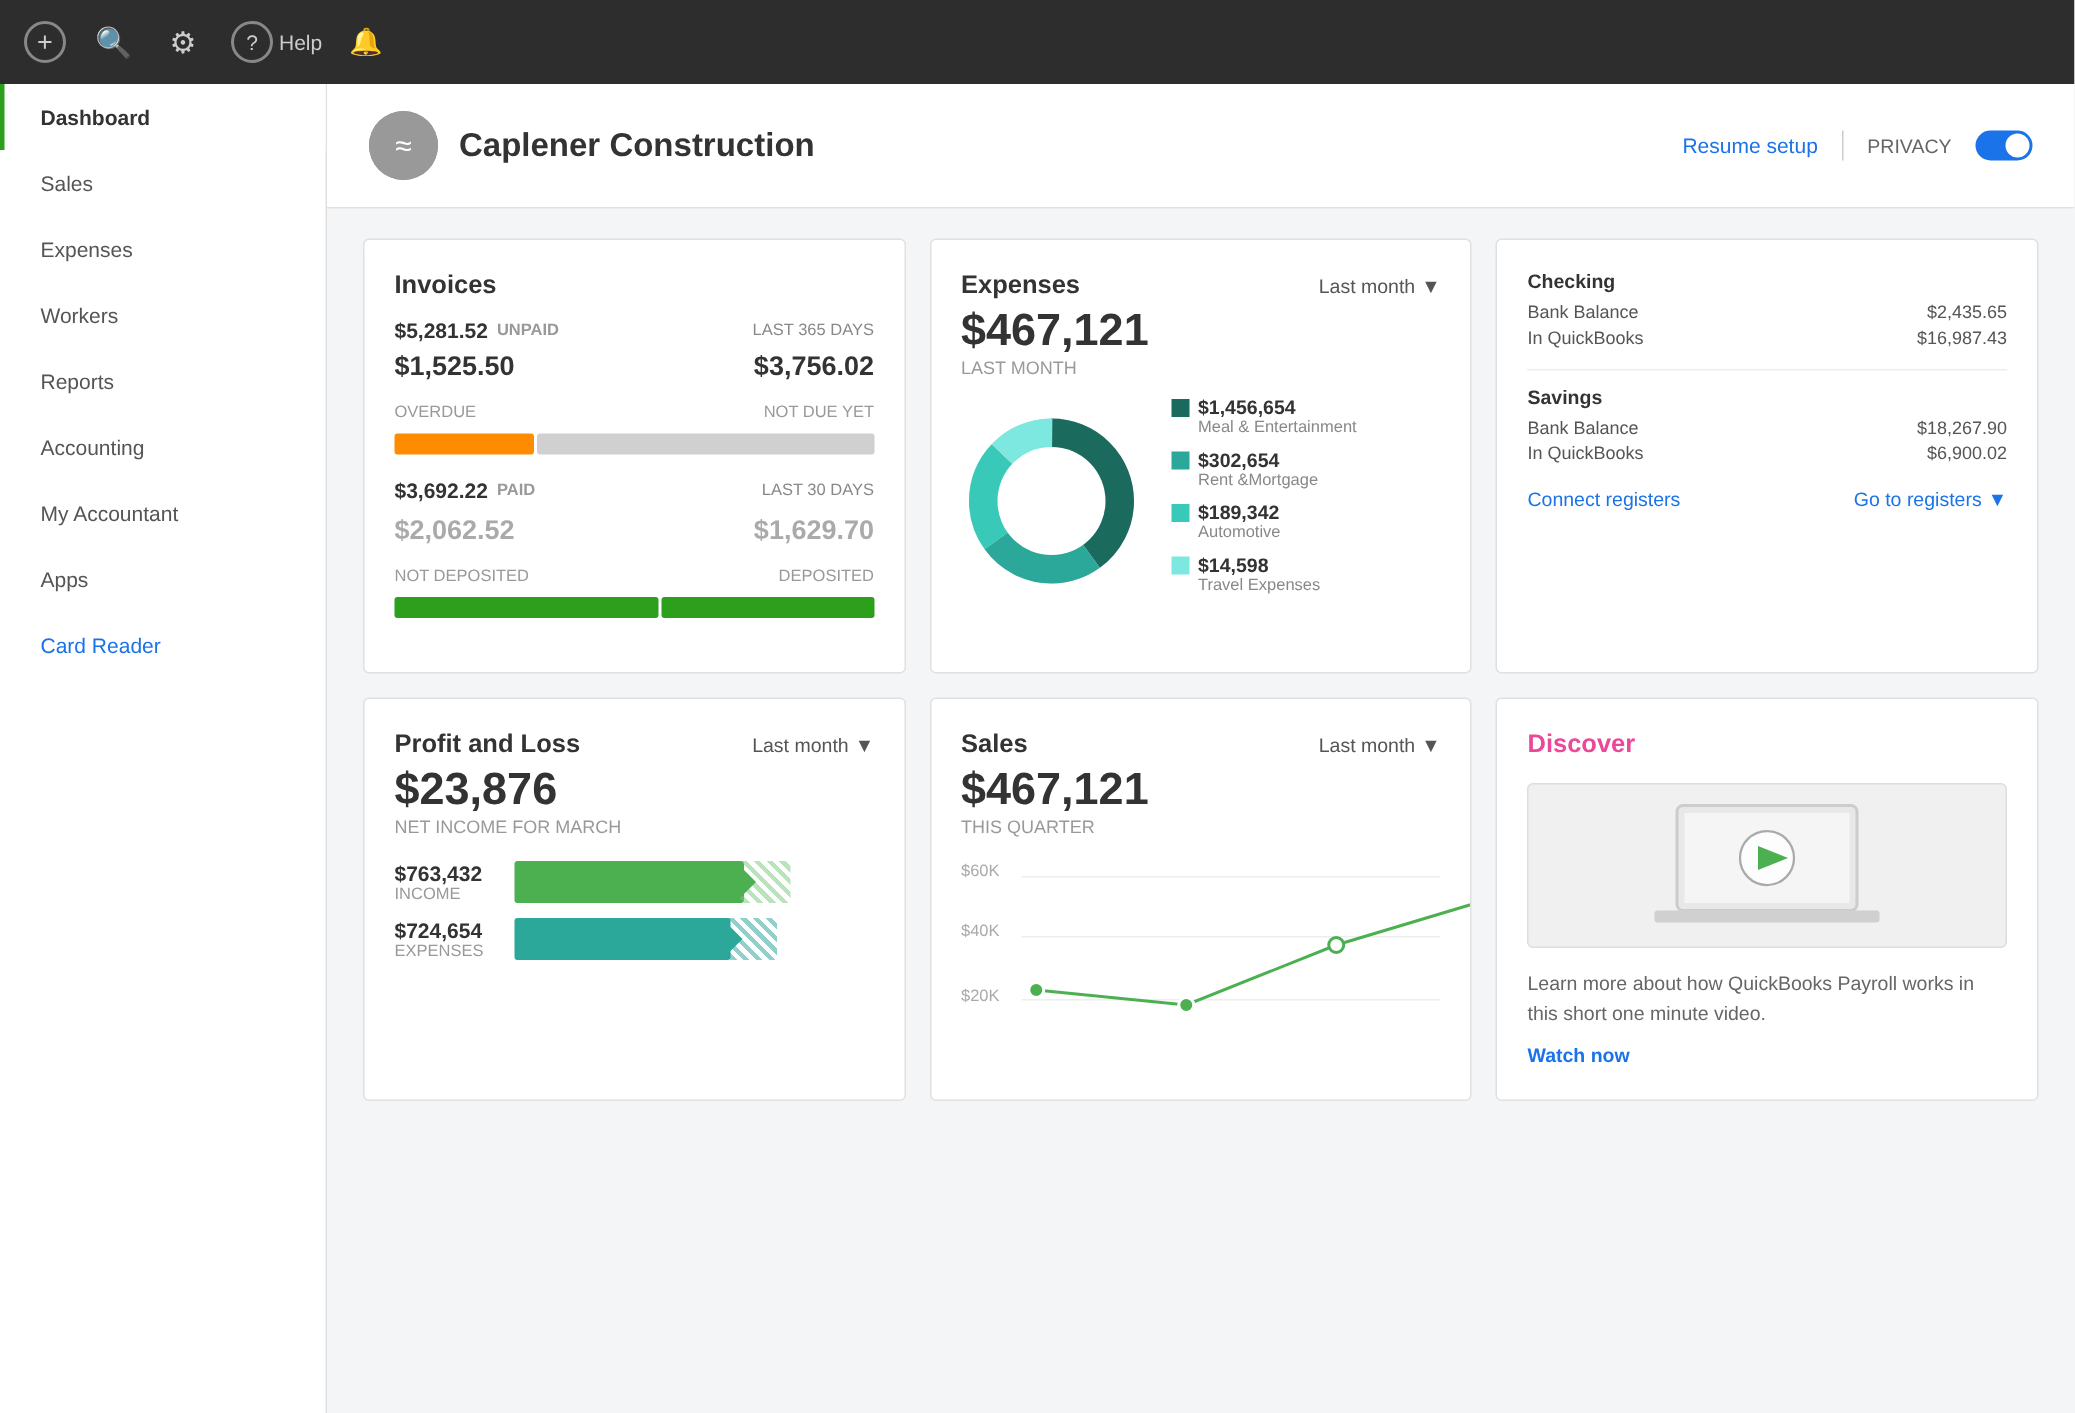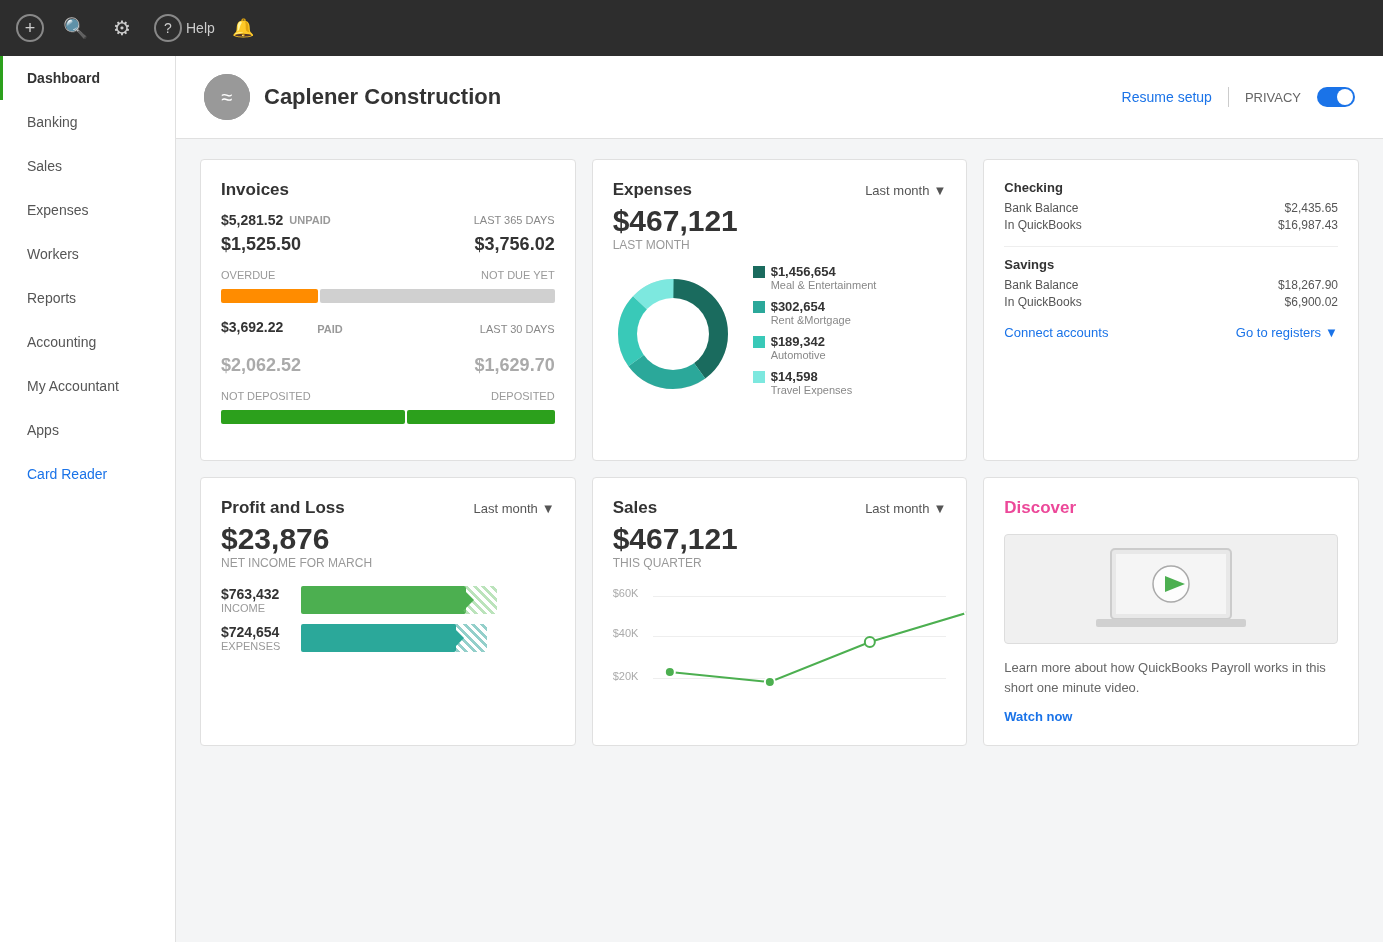--- a/index.html
+++ b/index.html
@@ -32,21 +32,21 @@
     .nav-icon-plus { color: #ccc; font-size: 22px; cursor: pointer; width: 28px; height: 28px;
       border: 2px solid #888; border-radius: 50%; display: flex; align-items: center; justify-content: center; }
     .nav-help { color: #ccc; font-size: 14px; display: flex; align-items: center; gap: 4px; cursor: pointer; }
     .nav-bell { color: #ccc; font-size: 18px; cursor: pointer; }
 
     
     .app-layout { display: flex; height: calc(100vh - 56px); }
 
     
     .sidebar {
-      width: 176px; background: #fff; border-right: 1px solid #e0e0e0;
+      width: 218px; background: #fff; border-right: 1px solid #e0e0e0;
       padding: 0; flex-shrink: 0;
     }
     .sidebar-item {
       padding: 14px 24px; font-size: 14px; color: #555; cursor: pointer;
       border-left: 3px solid transparent; display: block;
     }
     .sidebar-item.active {
       color: #333; font-weight: 700; border-left: 3px solid #2ca01c;
       background: #fff;
     }
@@ -94,21 +94,21 @@
 
     
     .inv-unpaid-row { display: flex; justify-content: space-between; align-items: center; margin-bottom: 6px; }
     .inv-days-label { font-size: 11px; color: #888; }
     .inv-amounts-row { display: flex; justify-content: space-between; margin-bottom: 2px; }
     .inv-amount { font-size: 18px; font-weight: 700; color: #333; }
     .inv-sub-label { font-size: 11px; color: #999; text-transform: uppercase; margin-top: 14px; }
     .progress-bar-container { height: 14px; display: flex; margin: 8px 0 16px; gap: 2px; }
     .progress-bar-orange { height: 100%; background: #ff8c00; border-radius: 2px; }
     .progress-bar-gray { height: 100%; background: #d0d0d0; border-radius: 2px; flex: 1; }
-    .inv-paid-row { display: flex; justify-content: space-between; align-items: flex-end; margin-bottom: 20px; gap: 28px; }
+    .inv-paid-row { display: flex; justify-content: space-between; align-items: center; margin-bottom: 8px; }
     .progress-bar-green { height: 100%; background: #2ca01c; border-radius: 2px; }
     .progress-bar-green2 { height: 100%; background: #2ca01c; border-radius: 2px; flex: 1; }
     .exp-header { display: flex; justify-content: space-between; align-items: center; margin-bottom: 4px; }
     .exp-period-btn { display: flex; align-items: center; gap: 4px; font-size: 13px; color: #555; cursor: pointer; }
     .exp-amount { font-size: 30px; font-weight: 700; color: #333; }
     .exp-sublabel { font-size: 12px; color: #999; text-transform: uppercase; margin-bottom: 12px; }
     .exp-content { display: flex; align-items: center; gap: 20px; }
     .donut-container { width: 120px; height: 120px; flex-shrink: 0; }
     .exp-legend { flex: 1; }
     .exp-legend-item { display: flex; align-items: flex-start; gap: 6px; margin-bottom: 8px; }
@@ -166,21 +166,20 @@
       <span style="color:#ccc;font-size:14px;">Help</span>
     </div>
     <div class="nav-bell">🔔</div>
   </div>
 </nav>
 
 <div class="app-layout">
 
   <aside class="sidebar">
     <div class="sidebar-item active">Dashboard</div>
-    <div class="sidebar-item">Banking</div>
     <div class="sidebar-item">Sales</div>
     <div class="sidebar-item">Expenses</div>
     <div class="sidebar-item">Workers</div>
     <div class="sidebar-item">Reports</div>
     <div class="sidebar-item">Accounting</div>
     <div class="sidebar-item">My Accountant</div>
     <div class="sidebar-item">Apps</div>
     <div class="sidebar-item blue">Card Reader</div>
   </aside>
 
@@ -329,21 +328,21 @@
           <div class="bank-row">
             <span>Bank Balance</span>
             <span>$18,267.90</span>
           </div>
           <div class="bank-row">
             <span>In QuickBooks</span>
             <span>$6,900.02</span>
           </div>
         </div>
         <div class="bank-footer">
-          <span class="bank-link">Connect accounts</span>
+          <span class="bank-link">Connect registers</span>
           <div class="bank-link-right">
             <span>Go to registers</span>
             <span>▼</span>
           </div>
         </div>
       </div>
 
       <div class="card">
         <div class="pnl-header">
           <div class="card-title" style="margin-bottom:0;">Profit and Loss</div>

